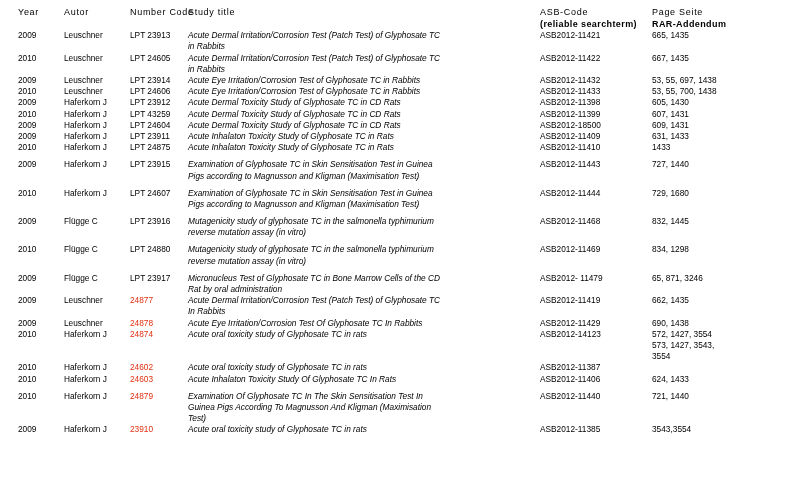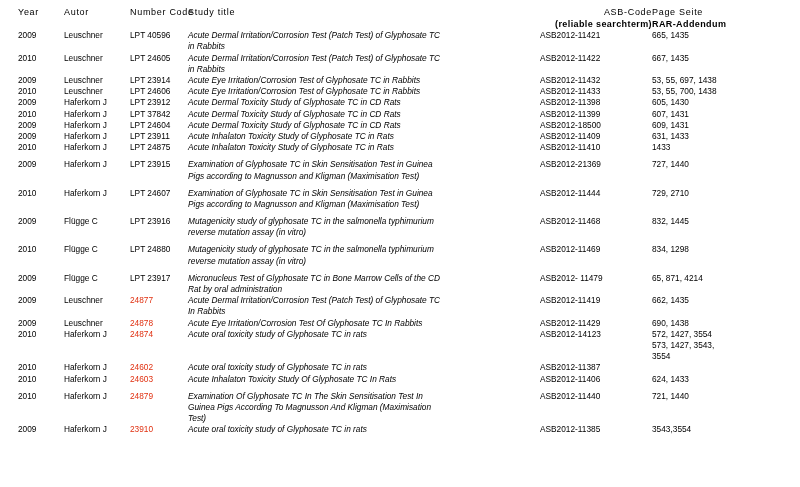--- a/index.html
+++ b/index.html
@@ -50,21 +50,21 @@
     font-weight: bold;
     padding-bottom: 12px;
     vertical-align: bottom;
   }
   thead th .sub {
     display: block;
     letter-spacing: 0.4px;
     font-weight: bold;
   }
   thead th.asbhead {
-    text-align: right;
+    text-align: left;
   }
   tbody td {
     padding-top: 2px;
     padding-bottom: 2px;
   }
   tbody tr td.year,
   tbody tr td.author,
   tbody tr td.number,
   tbody tr td.asb,
   tbody tr td.page {
@@ -119,21 +119,21 @@
         <th>
           <span>Page Seite</span>
           <span class="sub">RAR-Addendum</span>
         </th>
       </tr>
     </thead>
     <tbody id="rows-body">
         <tr>
           <td class="year">2009</td>
           <td class="author">Leuschner</td>
-          <td class="number">LPT 40596</td>
+          <td class="number">LPT 23913</td>
           <td class="title title-lines">Acute Dermal Irritation/Corrosion Test (Patch Test) of Glyphosate TC
 in Rabbits</td>
           <td class="asb">ASB2012-11421</td>
           <td class="page">665, 1435</td>
         </tr>
         <tr>
           <td class="year">2010</td>
           <td class="author">Leuschner</td>
           <td class="number">LPT 24605</td>
           <td class="title title-lines">Acute Dermal Irritation/Corrosion Test (Patch Test) of Glyphosate TC
@@ -161,21 +161,21 @@
           <td class="year">2009</td>
           <td class="author">Haferkorn J</td>
           <td class="number">LPT 23912</td>
           <td class="title title-lines">Acute Dermal Toxicity Study of Glyphosate TC in CD Rats</td>
           <td class="asb">ASB2012-11398</td>
           <td class="page">605, 1430</td>
         </tr>
         <tr>
           <td class="year">2010</td>
           <td class="author">Haferkorn J</td>
-          <td class="number">LPT 37842</td>
+          <td class="number">LPT 43259</td>
           <td class="title title-lines">Acute Dermal Toxicity Study of Glyphosate TC in CD Rats</td>
           <td class="asb">ASB2012-11399</td>
           <td class="page">607, 1431</td>
         </tr>
         <tr>
           <td class="year">2009</td>
           <td class="author">Haferkorn J</td>
           <td class="number">LPT 24604</td>
           <td class="title title-lines">Acute Dermal Toxicity Study of Glyphosate TC in CD Rats</td>
           <td class="asb">ASB2012-18500</td>
@@ -199,34 +199,34 @@
         </tr>
         <tr class="spacer-row">
           <td colspan="6"></td>
         </tr>
         <tr>
           <td class="year">2009</td>
           <td class="author">Haferkorn J</td>
           <td class="number">LPT 23915</td>
           <td class="title title-lines">Examination of Glyphosate TC in Skin Sensitisation Test in Guinea
 Pigs according to Magnusson and Kligman (Maximisation Test)</td>
-          <td class="asb">ASB2012-21369</td>
+          <td class="asb">ASB2012-11443</td>
           <td class="page">727, 1440</td>
         </tr>
         <tr class="spacer-row">
           <td colspan="6"></td>
         </tr>
         <tr>
           <td class="year">2010</td>
           <td class="author">Haferkorn J</td>
           <td class="number">LPT 24607</td>
           <td class="title title-lines">Examination of Glyphosate TC in Skin Sensitisation Test in Guinea
 Pigs according to Magnusson and Kligman (Maximisation Test)</td>
           <td class="asb">ASB2012-11444</td>
-          <td class="page">729, 2710</td>
+          <td class="page">729, 1680</td>
         </tr>
         <tr class="spacer-row">
           <td colspan="6"></td>
         </tr>
         <tr>
           <td class="year">2009</td>
           <td class="author">Flügge C</td>
           <td class="number">LPT 23916</td>
           <td class="title title-lines">Mutagenicity study of glyphosate TC in the salmonella typhimurium
 reverse mutation assay (in vitro)</td>
@@ -248,21 +248,21 @@
         <tr class="spacer-row">
           <td colspan="6"></td>
         </tr>
         <tr>
           <td class="year">2009</td>
           <td class="author">Flügge C</td>
           <td class="number">LPT 23917</td>
           <td class="title title-lines">Micronucleus Test of Glyphosate TC in Bone Marrow Cells of the CD
 Rat by oral administration</td>
           <td class="asb">ASB2012- 11479</td>
-          <td class="page">65, 871, 4214</td>
+          <td class="page">65, 871, 3246</td>
         </tr>
         <tr>
           <td class="year">2009</td>
           <td class="author">Leuschner</td>
           <td class="number red">24877</td>
           <td class="title title-lines">Acute Dermal Irritation/Corrosion Test (Patch Test) of Glyphosate TC
 In Rabbits</td>
           <td class="asb">ASB2012-11419</td>
           <td class="page">662, 1435</td>
         </tr>

